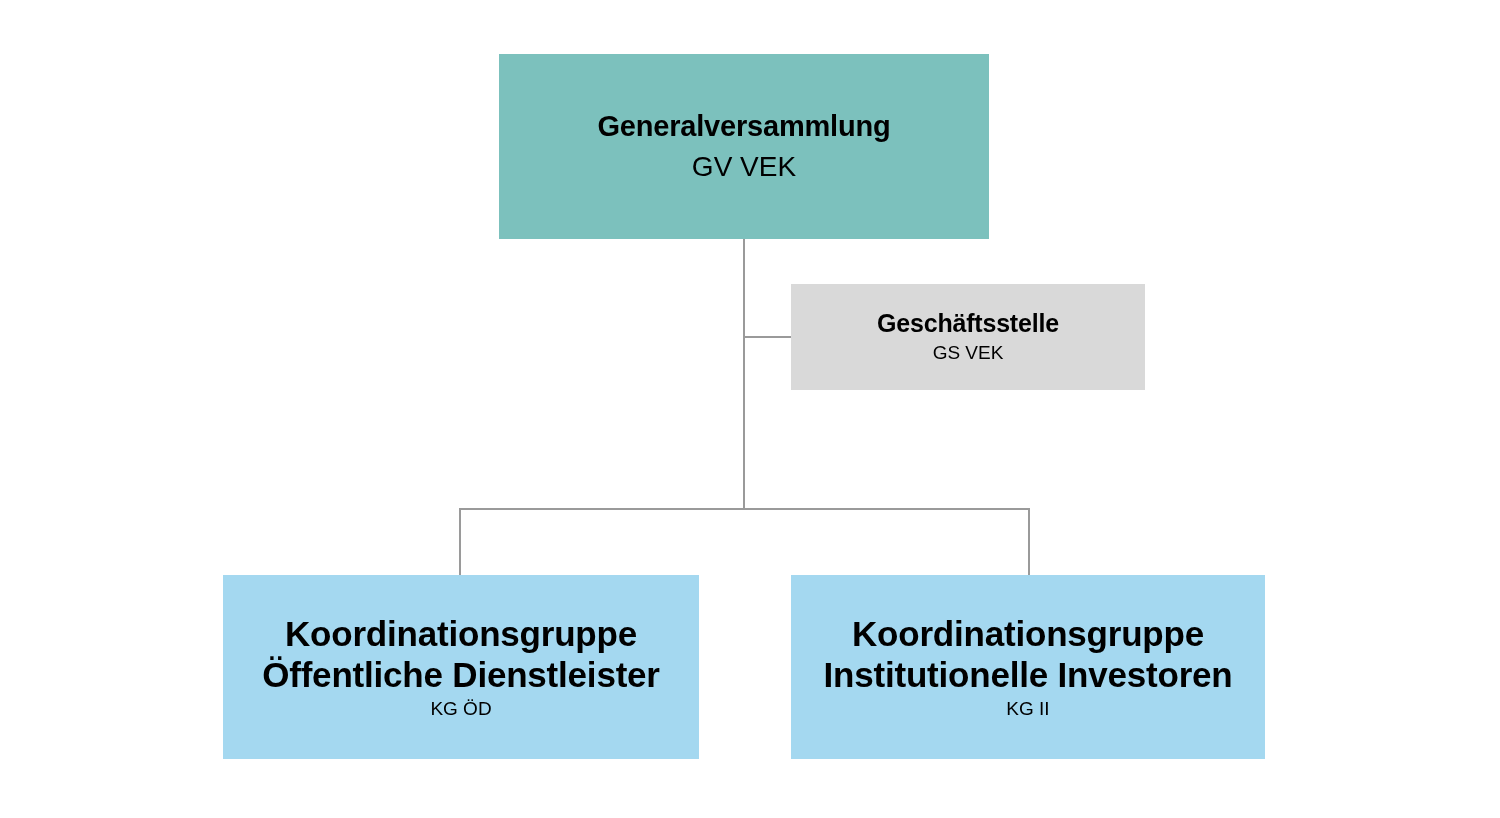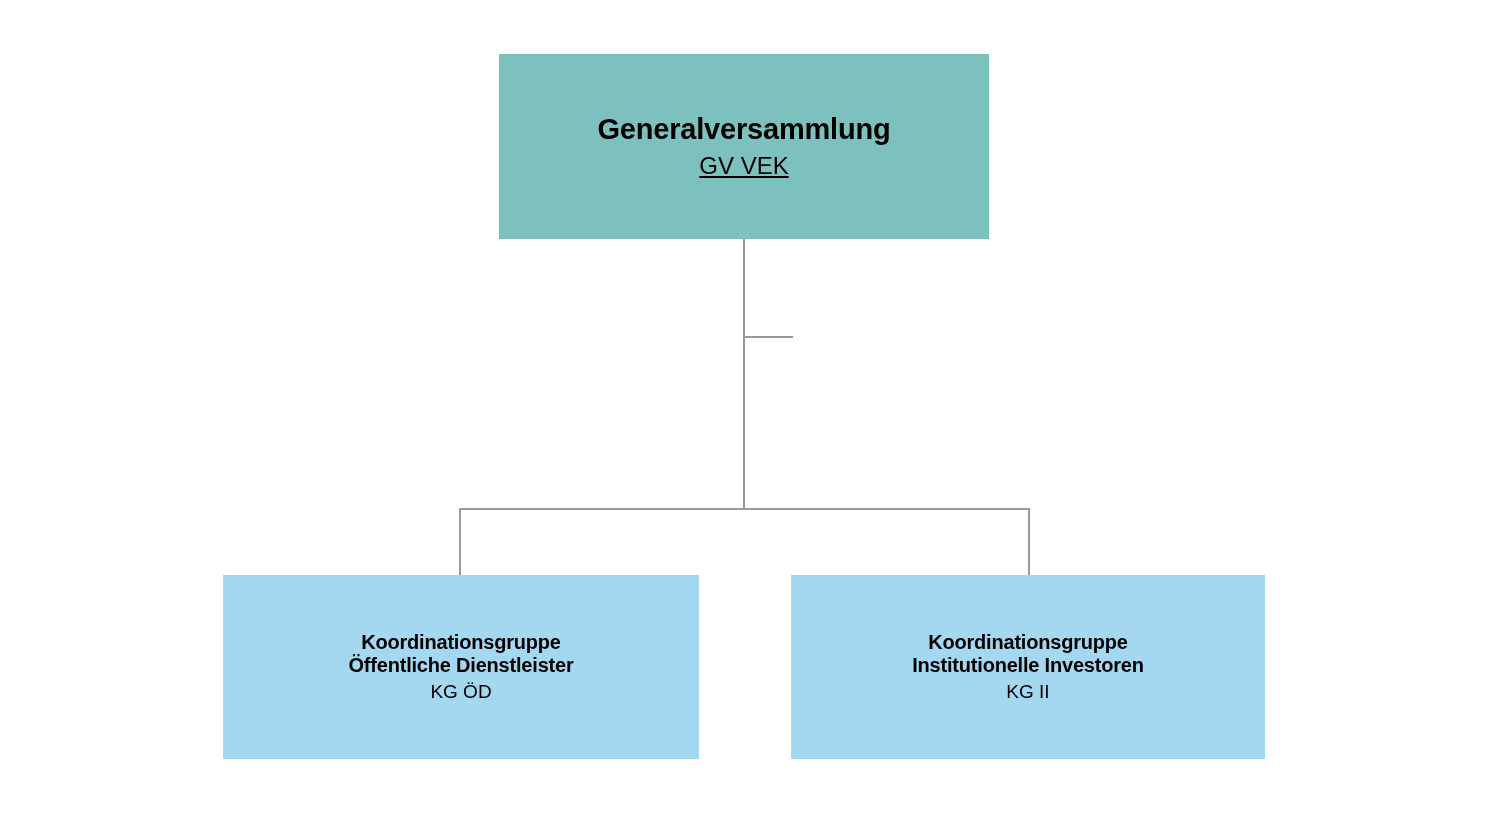--- a/index.html
+++ b/index.html
@@ -89,21 +89,21 @@
 
   
   #node-gv {
     left: 499px;
     top: 54px;
     width: 490px;
     height: 185px;
     background: #7cc1bd;
   }
   #node-gv .node-title { font-size: 29px; }
-  #node-gv .node-subtitle { font-size: 24px; margin-top: 5px; text-decoration: underline; }
+  #node-gv .node-subtitle { font-size: 28px; margin-top: 5px; }
 
   
   #node-gs {
     left: 791px;
     top: 284px;
     width: 354px;
     height: 106px;
     background: #d9d9d9;
   }
   #node-gs .node-title { font-size: 25px; }
@@ -118,41 +118,45 @@
     background: #a4d8f0;
   }
   #node-kg-ii {
     left: 791px;
     top: 575px;
     width: 474px;
     height: 184px;
     background: #a4d8f0;
   }
   #node-kg-oed .node-title,
-  #node-kg-ii .node-title { font-size: 20px; }
+  #node-kg-ii .node-title { font-size: 35px; }
   #node-kg-oed .node-subtitle,
   #node-kg-ii .node-subtitle { font-size: 19px; }
 </style>
 </head>
 <body>
 
 <div id="org-chart">
 
   <div class="connector conn-trunk-upper"></div>
   <div class="connector conn-gs-horizontal"></div>
   <div class="connector conn-trunk-lower"></div>
   <div class="connector conn-split-bar"></div>
   <div class="connector conn-drop-left"></div>
   <div class="connector conn-drop-right"></div>
 
   <div class="node" id="node-gv">
     <div class="node-title">Generalversammlung</div>
     <div class="node-subtitle">GV VEK</div>
   </div>
 
+  <div class="node" id="node-gs">
+    <div class="node-title">Geschäftsstelle</div>
+    <div class="node-subtitle">GS VEK</div>
+  </div>
 
   <div class="node" id="node-kg-oed">
     <div class="node-title">Koordinationsgruppe
 Öffentliche Dienstleister</div>
     <div class="node-subtitle">KG ÖD</div>
   </div>
 
   <div class="node" id="node-kg-ii">
     <div class="node-title">Koordinationsgruppe
 Institutionelle Investoren</div>

